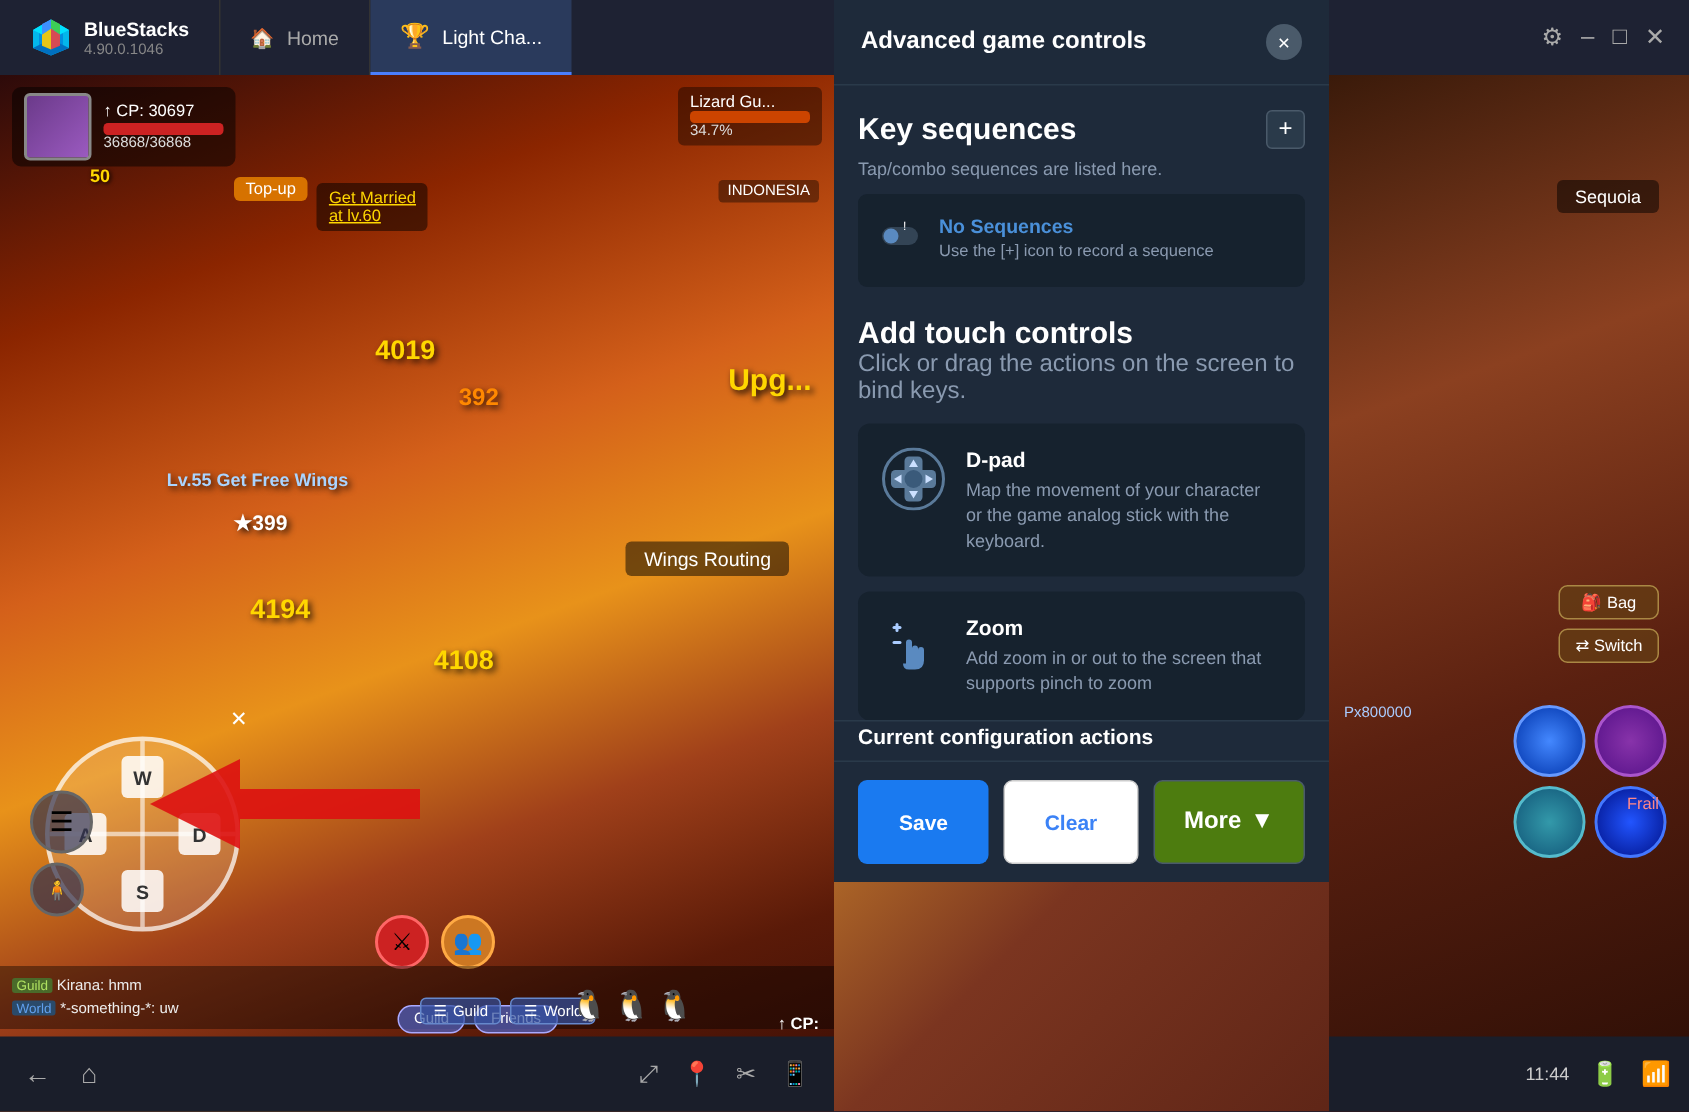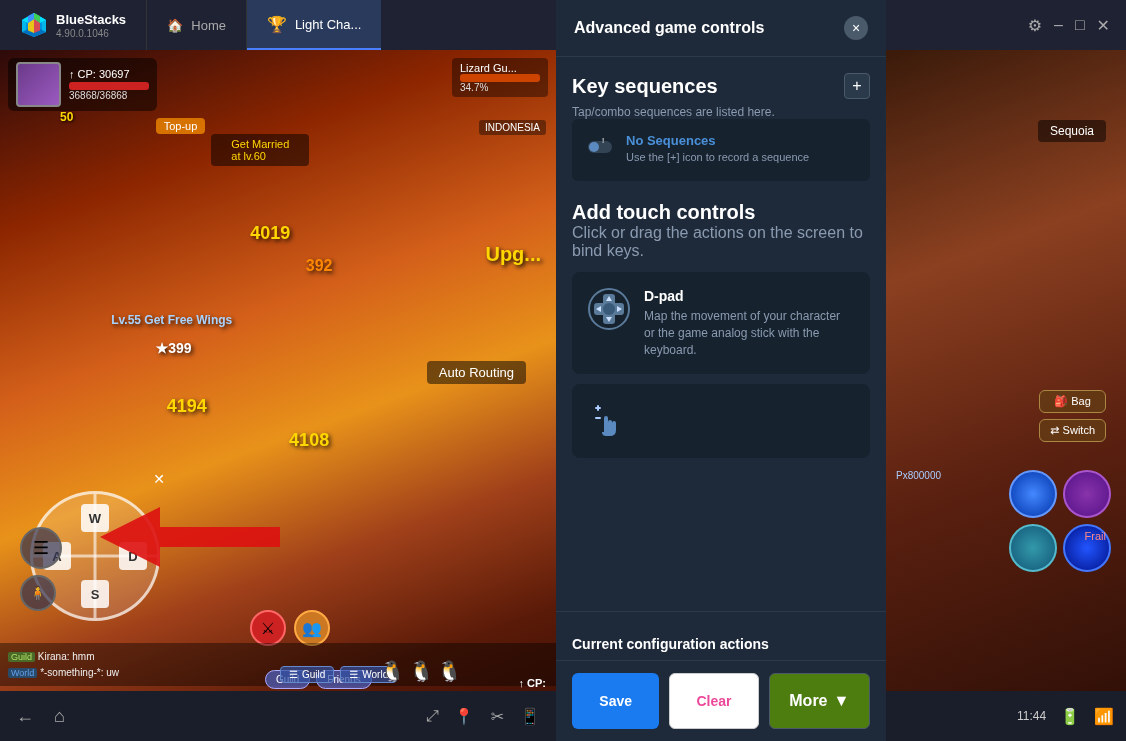--- a/index.html
+++ b/index.html
@@ -238,21 +238,21 @@
       height: 691px;
       background: linear-gradient(160deg, #3a1a0a 0%, #8B4020 30%, #5A2010 60%, #2A0D05 100%);
     }
 
     
     .panel {
       position: absolute;
       top: 0;
       left: 556px;
       width: 330px;
-      height: 741px;
+      height: 588px;
       background: #1e2a3a;
       z-index: 20;
       display: flex;
       flex-direction: column;
     }
 
     .panel-header {
       display: flex;
       align-items: center;
       justify-content: space-between;
@@ -296,21 +296,21 @@
 
     .section-title {
       color: #fff;
       font-size: 20px;
       font-weight: 600;
     }
 
     .section-desc {
       color: #8a9ab0;
       font-size: 12px;
-      margin-bottom: 0;
+      margin-bottom: 10px;
     }
 
     .add-btn {
       width: 26px;
       height: 26px;
       background: #2a3a4a;
       border: 1px solid #4a5a6a;
       border-radius: 4px;
       color: #fff;
       display: flex;
@@ -390,21 +390,21 @@
 
     .card-desc {
       color: #8a9ab0;
       font-size: 12px;
       line-height: 1.4;
     }
 
     
     .config-section {
       border-top: 1px solid #2a3a4a;
-      padding: 24px 16px 8px;
+      padding: 2px 16px 8px;
     }
 
     .config-title {
       color: #fff;
       font-size: 14px;
       font-weight: 600;
       margin-bottom: 0;
     }
 
     
@@ -424,21 +424,21 @@
       border-radius: 6px;
       padding: 12px;
       font-size: 14px;
       font-weight: 600;
       cursor: pointer;
     }
 
     .btn-clear {
       flex: 1;
       background: #fff;
-      color: #ec4899;
+      color: #3b82f6;
       border: 1px solid #ccc;
       border-radius: 6px;
       padding: 12px;
       font-size: 14px;
       font-weight: 600;
       cursor: pointer;
     }
 
     .btn-more {
       flex: 1;
@@ -664,29 +664,29 @@
       <div style="position:absolute; top:60px; left:60px; color:#FFD700; font-size:12px; font-weight:bold; text-shadow:1px 1px 3px #000;">50</div>
     </div>
 
     <div class="game-overlay-text" style="top:25%; left:45%; font-size:18px; color:#FFD700;">4019</div>
     <div class="game-overlay-text" style="top:30%; left:55%; font-size:16px; color:#FF8800;">392</div>
     <div class="game-overlay-text" style="top:50%; left:30%; font-size:18px; color:#FFD700;">4194</div>
     <div class="game-overlay-text" style="top:55%; left:52%; font-size:18px; color:#FFD700;">4108</div>
     <div class="game-overlay-text" style="top:38%; left:20%; font-size:12px; color:#aad4ff;">Lv.55 Get Free Wings</div>
     <div class="game-overlay-text" style="top:42%; left:28%; font-size:14px; color:#fff;">★399</div>
 
-    <div style="position:absolute; top:84px; left:38%; background:rgba(0,0,0,0.5); border-radius:4px; padding:4px 20px; color:#FFD700; font-size:11px;">Get Married<br>at lv.60</div>
+    <div style="position:absolute; top:72px; left:38%; background:rgba(0,0,0,0.5); border-radius:4px; padding:4px 8px; color:#FFD700; font-size:11px;text-decoration:underline;">Get Married<br>at lv.60</div>
 
     <div style="position:absolute; top:68px; left:28%; background:rgba(255,150,0,0.7); border-radius:4px; padding:2px 8px; color:#fff; font-size:11px;">Top-up</div>
 
     <div style="position:absolute; top:70px; right:10px; color:#fff; font-size:10px; background:rgba(0,0,0,0.4); padding:2px 6px; border-radius:3px;">INDONESIA</div>
 
     <div style="position:absolute; top:28%; right:15px; color:#FFD700; font-size:20px; font-weight:bold; text-shadow:2px 2px 4px #000;">Upg...</div>
 
-    <div class="auto-routing">Auto Routing</div>
+    <div class="auto-routing">Wings Routing</div>
 
     <div class="dpad-container">
       <span class="dpad-close">✕</span>
       <div class="dpad-circle">
         <div class="dpad-line-h"></div>
         <div class="dpad-line-v"></div>
         <div class="dpad-key top">W</div>
         <div class="dpad-key bottom">S</div>
         <div class="dpad-key left2">A</div>
         <div class="dpad-key right2">D</div>
@@ -831,20 +831,24 @@
 
         <svg width="42" height="42" viewBox="0 0 42 42">
 
           <path d="M16,32 L16,18 Q16,16 18,16 Q20,16 20,18 L20,22 Q20,20 22,20 Q24,20 24,22 L24,23 Q24,21 26,21 Q28,21 28,23 L28,30 Q28,36 22,36 L18,36 Q14,36 14,32" fill="#5a8ac0"></path>
 
           <line x1="8" y1="8" x2="12" y2="8" stroke="#aaccff" stroke-width="2" stroke-linecap="round"></line>
           <line x1="10" y1="6" x2="10" y2="10" stroke="#aaccff" stroke-width="2" stroke-linecap="round"></line>
           <line x1="8" y1="18" x2="12" y2="18" stroke="#aaccff" stroke-width="2" stroke-linecap="round"></line>
         </svg>
       </div>
+      <div class="card-content">
+        <div class="card-title">Zoom</div>
+        <div class="card-desc">Add zoom in or out to the screen that supports pinch to zoom</div>
+      </div>
     </div>
 
   </div>
 
   <div class="config-section">
     <div class="config-title">Current configuration actions</div>
   </div>
 
   <div class="panel-footer">
     <button class="btn-save">Save</button>

